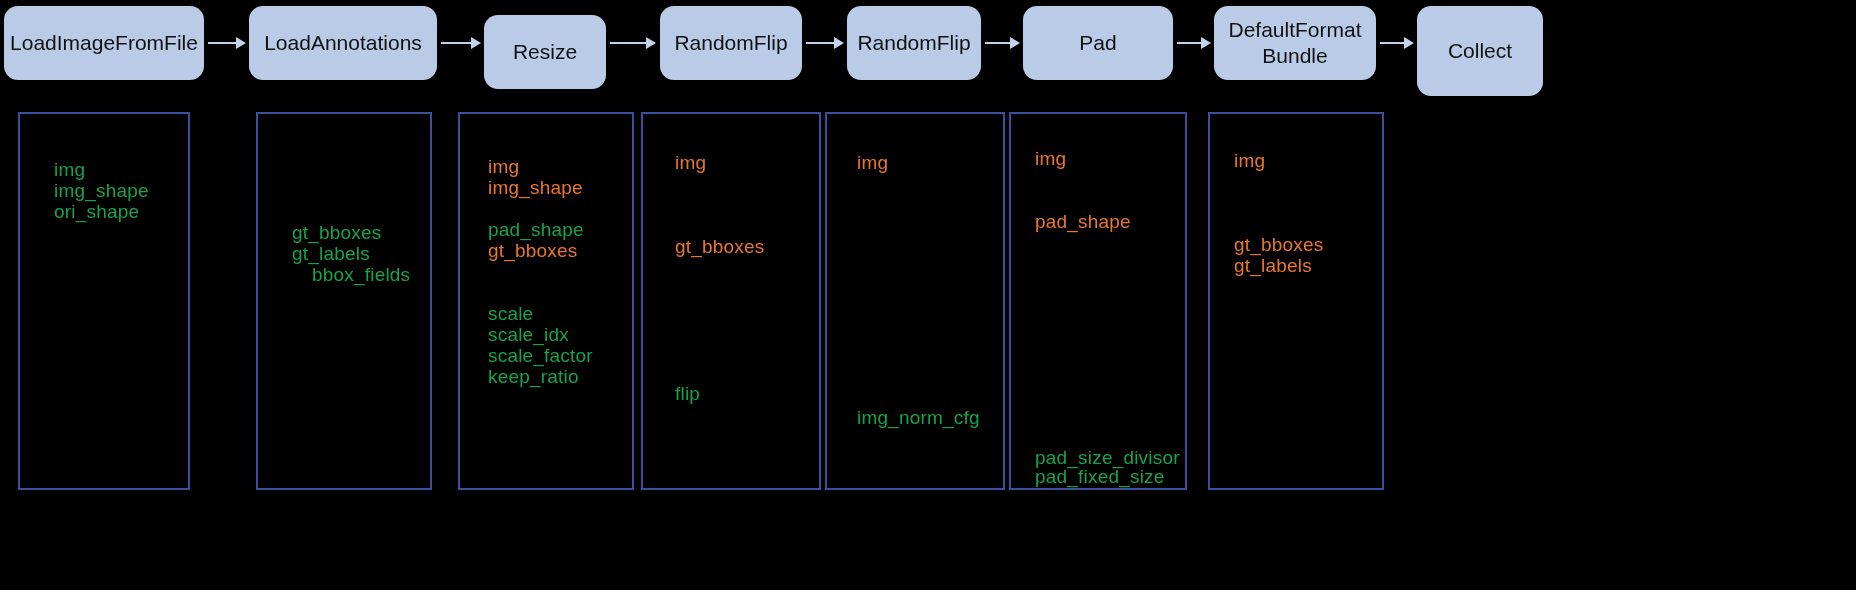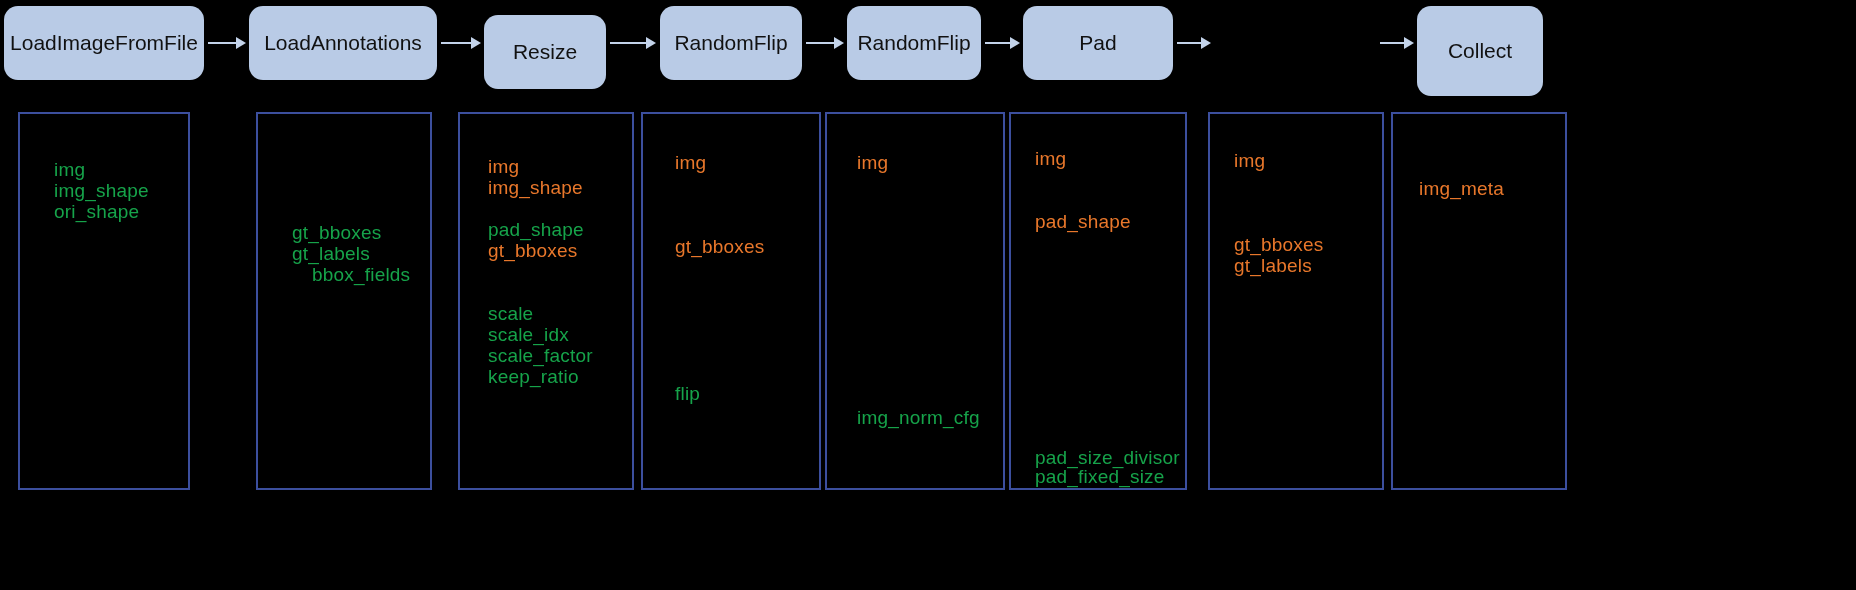--- a/index.html
+++ b/index.html
@@ -147,37 +147,38 @@
       <div class="key-line k-orange" style="left: 24px; top: 34px;">img</div>
       <div class="key-line k-orange" style="left: 24px; top: 97px;">pad_shape</div>
       <div class="key-line k-green" style="left: 24px; top: 312px; margin-top: 40px;">pad_fixed_size</div>
       <div class="key-line k-green" style="left: 24px; top: 333px;">pad_size_divisor</div>
     </div>
     <div class="key-panel" style="left: 1208px; top: 112px; width: 176px; height: 378px;">
       <div class="key-line k-orange" style="left: 24px; top: 36px;">img</div>
       <div class="key-line k-orange" style="left: 24px; top: 120px;">gt_bboxes</div>
       <div class="key-line k-orange" style="left: 24px; top: 141px;">gt_labels</div>
     </div>
-    <div class="key-panel" style="left: 1391px; top: 112px; width: 176px; height: 378px;">
-      <div class="key-line k-orange" style="left: 26px; top: 64px;">img_meta</div>
-    </div>
     <div class="stage-box" style="left: 4px; top: 6px; width: 200px; height: 74px;">
       <span class="stage-label">LoadImageFromFile</span>
     </div>
     <div class="stage-box" style="left: 249px; top: 6px; width: 188px; height: 74px;">
       <span class="stage-label">LoadAnnotations</span>
     </div>
     <div class="stage-box" style="left: 484px; top: 15px; width: 122px; height: 74px;">
       <span class="stage-label">Resize</span>
     </div>
     <div class="stage-box" style="left: 660px; top: 6px; width: 142px; height: 74px;">
       <span class="stage-label">RandomFlip</span>
     </div>
     <div class="stage-box" style="left: 847px; top: 6px; width: 134px; height: 74px;">
       <span class="stage-label">RandomFlip</span>
     </div>
     <div class="stage-box" style="left: 1023px; top: 6px; width: 150px; height: 74px;">
       <span class="stage-label">Pad</span>
     </div>
+    <div class="stage-box" style="left: 1214px; top: 6px; width: 162px; height: 74px;">
+      <span class="stage-label">DefaultFormat
+Bundle</span>
+    </div>
     <div class="stage-box" style="left: 1417px; top: 6px; width: 126px; height: 90px;">
       <span class="stage-label">Collect</span>
     </div>
   </div>
 
 </body></html>

